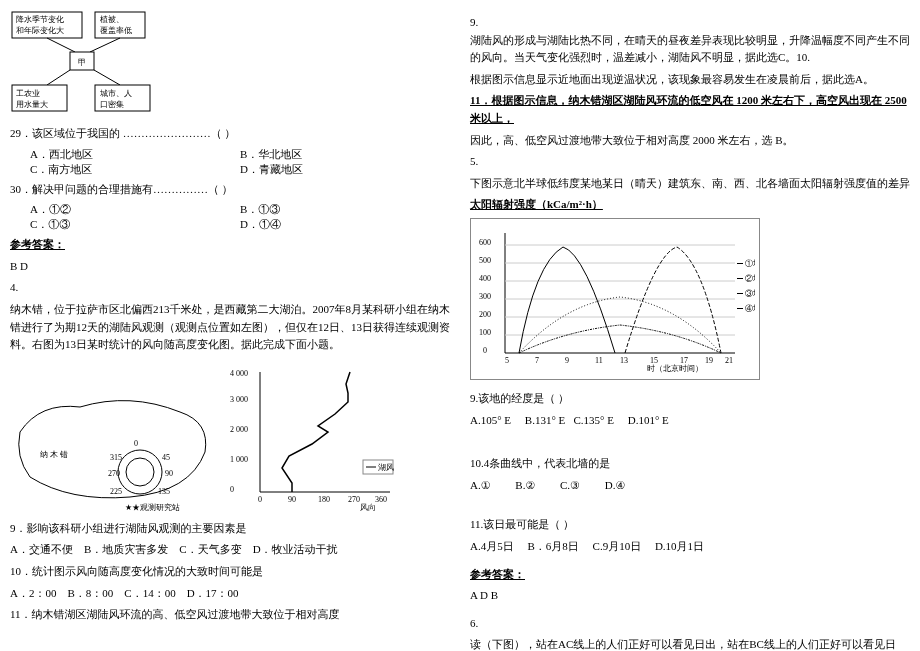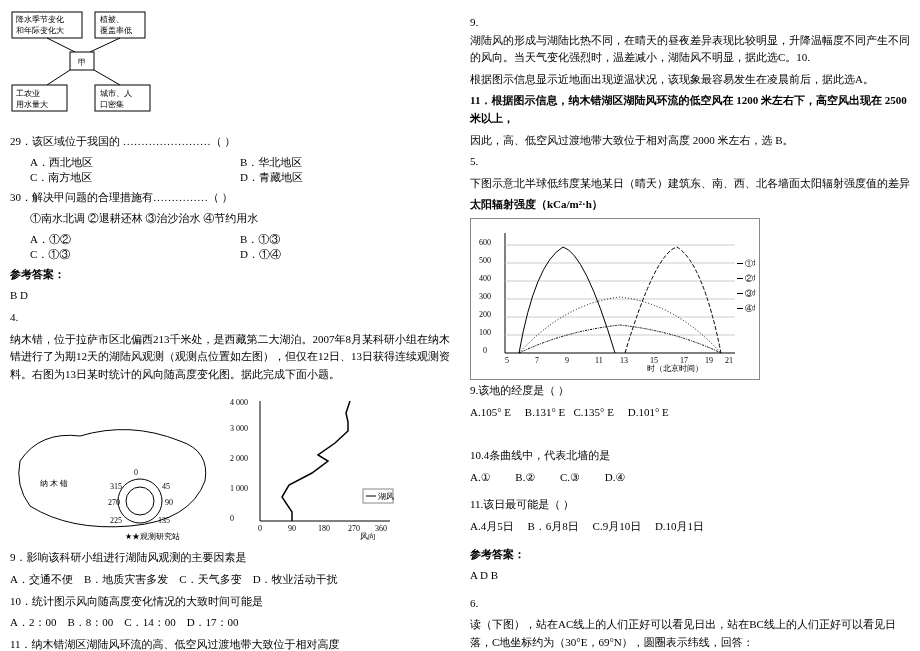--- a/index.html
+++ b/index.html
@@ -1,23 +1,23 @@
 <!DOCTYPE html>
 <html><head>
 <meta charset="utf-8">
 <style>
 body { font-family: "SimSun", serif; font-size: 11px; color: #000; margin: 0; padding: 10px; background: #fff; }
 .page { display: flex; width: 900px; gap: 20px; }
 .col { flex: 1; }
 .line { margin: 4px 0; line-height: 1.6; }
-.diagram { margin-bottom: 16px; }
+.diagram { margin-bottom: 8px; }
 .options-row { display: flex; }
 .opt { flex: 1; }
 .indent { padding-left: 20px; }
-.bold { font-weight: bold; }
+.bold { font-weight: bold; text-decoration: underline; }
 .img-row { display: flex; align-items: flex-end; gap: 10px; margin: 8px 0; }
 .map-svg { border: none; }
 .chart-box { border: 1px solid #888; padding: 4px; display: inline-block; }
 svg text { font-size: 8px; font-family: "SimSun"; }
 </style>
 </head>
 <body>
 
 <div class="page">
   <div class="col">
@@ -48,21 +48,20 @@
     <div class="options-row indent">
       <div class="opt">A．西北地区</div>
       <div class="opt">B．华北地区</div>
     </div>
     <div class="options-row indent">
       <div class="opt">C．南方地区</div>
       <div class="opt">D．青藏地区</div>
     </div>
 
     <div class="line">30．解决甲问题的合理措施有……………（    ）</div>
-    <div class="line indent">①南水北调    ②退耕还林    ③治沙治水    ④节约用水</div>
     <div class="options-row indent">
       <div class="opt">A．①②</div>
       <div class="opt">B．①③</div>
     </div>
     <div class="options-row indent">
       <div class="opt">C．①③</div>
       <div class="opt">D．①④</div>
     </div>
 
     <div class="line bold">参考答案：</div>
@@ -180,35 +179,35 @@
           <text x="270" y="43">①墙</text>
         <rect x="262" y="55" width="6" height="1" fill="#000"></rect>
           <text x="270" y="58">②墙</text>
         <rect x="262" y="70" width="6" height="1" fill="#000"></rect>
           <text x="270" y="73">③墙</text>
         <rect x="262" y="85" width="6" height="1" fill="#000"></rect>
           <text x="270" y="88">④墙</text>
       </svg>
     </div>
 
-    <div class="line" style="margin-top:2px">9.该地的经度是（    ）</div>
+    <div class="line" style="margin-top:10px">9.该地的经度是（    ）</div>
     <div class="line">
       <span>A.105° E</span>&nbsp;&nbsp;&nbsp;&nbsp;
       <span>B.131° E</span>&nbsp;&nbsp;
       <span>C.135° E</span>&nbsp;&nbsp;&nbsp;&nbsp;
       <span>D.101° E</span>
     </div>
     <div class="line" style="margin-top:26px">10.4条曲线中，代表北墙的是</div>
     <div class="line">
       <span>A.①</span>&nbsp;&nbsp;&nbsp;&nbsp;&nbsp;&nbsp;&nbsp;&nbsp;
       <span>B.②</span>&nbsp;&nbsp;&nbsp;&nbsp;&nbsp;&nbsp;&nbsp;&nbsp;
       <span>C.③</span>&nbsp;&nbsp;&nbsp;&nbsp;&nbsp;&nbsp;&nbsp;&nbsp;
       <span>D.④</span>
     </div>
-    <div class="line" style="margin-top:10px">11.该日最可能是（    ）</div>
+    <div class="line" style="margin-top:22px">11.该日最可能是（    ）</div>
     <div class="line">
       <span>A.4月5日</span>&nbsp;&nbsp;&nbsp;&nbsp;
       <span>B．6月8日</span>&nbsp;&nbsp;&nbsp;&nbsp;
       <span>C.9月10日</span>&nbsp;&nbsp;&nbsp;&nbsp;
       <span>D.10月1日</span>
     </div>
     <div class="line bold" style="margin-top:10px">参考答案：</div>
     <div class="line">A  D  B</div>
     <div class="line" style="margin-top:10px">6.</div>
     <div class="line">读（下图），站在AC线上的人们正好可以看见日出，站在BC线上的人们正好可以看见日落，C地坐标约为（30°E，69°N），圆圈表示纬线，回答：</div>

